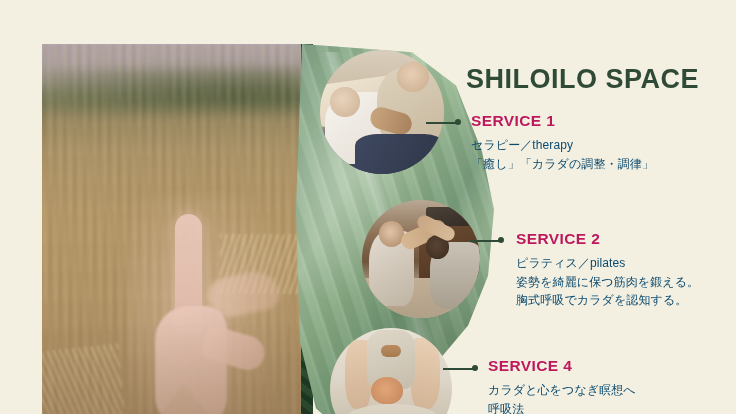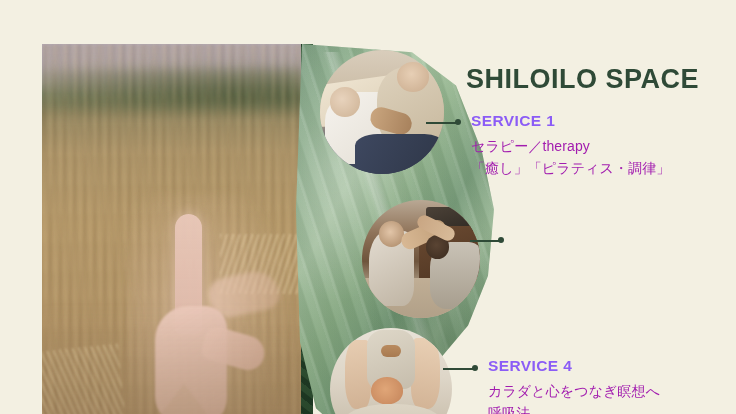--- a/index.html
+++ b/index.html
@@ -329,24 +329,24 @@
 
   
   .title {
     position:absolute; left:466px; top:20px;
     font-size:27px; font-weight:bold; letter-spacing:.5px;
     color:#2f4a37;
   }
   .svc { position:absolute; }
   .svc-head {
     font-size:15.5px; font-weight:bold; letter-spacing:.4px;
-    color:#8b5cf6; margin-bottom:6px;
+    color:#be185d; margin-bottom:6px;
   }
   .svc-body {
-    font-size:14px; line-height:1.55; color:#a21caf; letter-spacing:.1px;
+    font-size:12px; line-height:1.55; color:#0c4a6e; letter-spacing:.1px;
   }
   .s1 { left:471px; top:68px; }
   .s2 { left:516px; top:186px; }
   .s3 { left:488px; top:313px; }
 
   .arrow { position:absolute; height:10px; }
   .arrow .line {
     position:absolute; left:0; top:4px; height:1.6px;
     background:#2f4a37; width:100%;
   }
@@ -440,24 +440,32 @@
   </div>
   <div class="arrow a3">
     <div class="line"></div>
     <div class="dot"></div>
   </div>
 
   <div class="svc s1">
     <div class="svc-head">SERVICE 1</div>
     <div class="svc-body">
       <div>セラピー／therapy</div>
-      <div>「癒し」「ピラティス・調律」</div>
+      <div>「癒し」「カラダの調整・調律」</div>
     </div>
   </div>
 
+  <div class="svc s2">
+    <div class="svc-head">SERVICE 2</div>
+    <div class="svc-body">
+      <div>ピラティス／pilates</div>
+      <div>姿勢を綺麗に保つ筋肉を鍛える。</div>
+      <div>胸式呼吸でカラダを認知する。</div>
+    </div>
+  </div>
 
   <div class="svc s3">
     <div class="svc-head">SERVICE 4</div>
     <div class="svc-body">
       <div>カラダと心をつなぎ瞑想へ</div>
       <div>呼吸法</div>
     </div>
   </div>
 
 </div>

